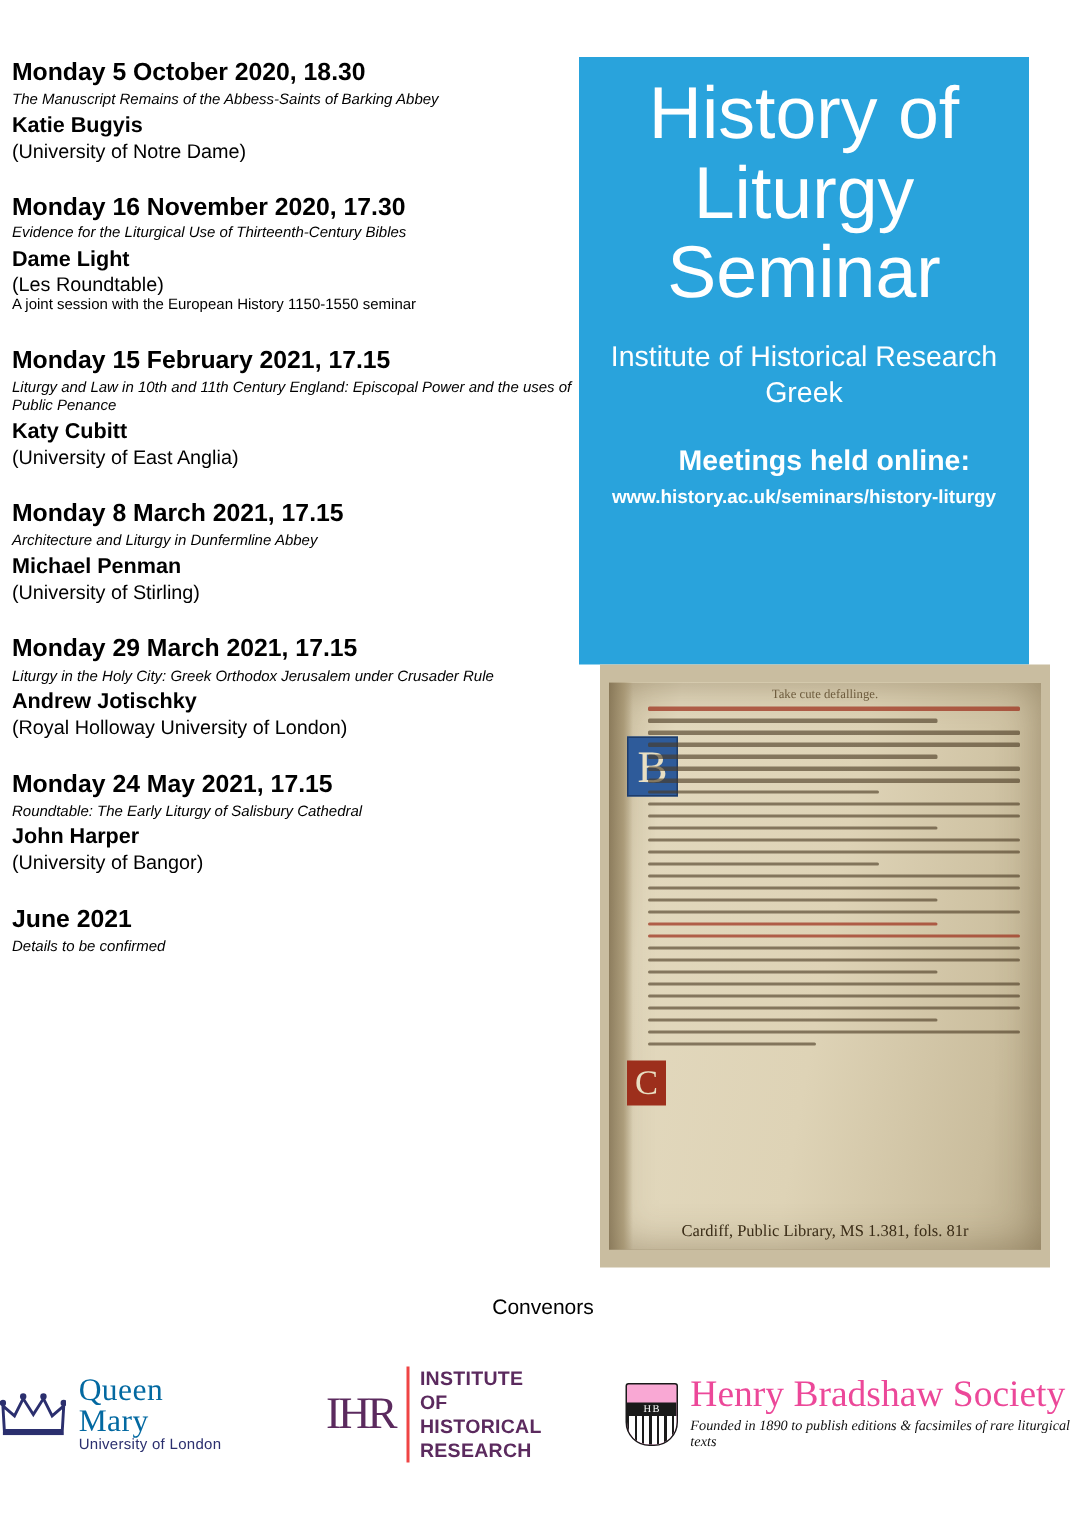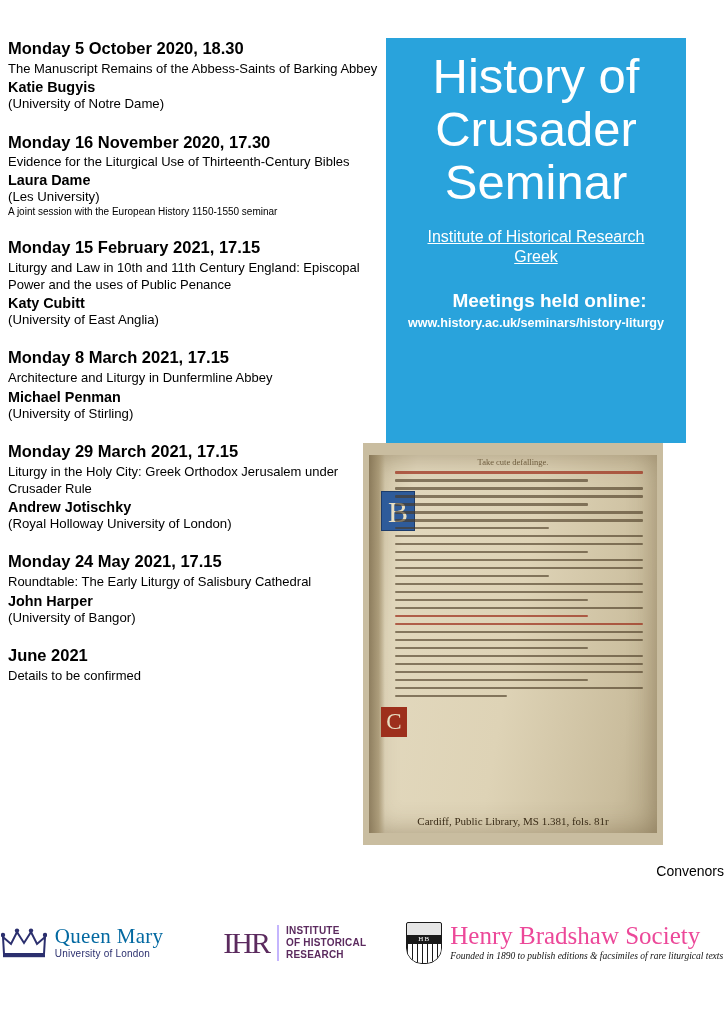--- a/index.html
+++ b/index.html
@@ -26,23 +26,24 @@
     text-align: left;
   }
   .event { margin-bottom: 19px; }
   .event .ev-date {
     font-size: 16.5px;
     font-weight: bold;
     line-height: 1.28;
     margin-bottom: 2px;
   }
   .event .ev-title {
-    font-size: 13px;
+    font-size: 10px;
     line-height: 1.25;
     margin-bottom: 1px;
+    font-style: italic;
   }
   .event .ev-speaker {
     font-size: 14.4px;
     font-weight: bold;
     line-height: 1.25;
   }
   .event .ev-affil {
     font-size: 13.2px;
     line-height: 1.25;
   }
@@ -65,43 +66,42 @@
     padding-top: 12px;
   }
   .banner .b-line {
     font-size: 49px;
     font-weight: normal;
     line-height: 1.08;
     letter-spacing: 0px;
   }
   .banner .b-sub {
     margin-top: 18px;
-    font-size: 16px;
+    font-size: 19px;
     line-height: 1.28;
     padding: 0 12px;
-    text-decoration: underline;
   }
   .banner .b-meet {
     margin-top: 22px;
     font-size: 19px;
     font-weight: bold;
     line-height: 1.2;
     padding-left: 27px;
   }
   .banner .b-url {
     margin-top: 4px;
     font-size: 12.6px;
     font-weight: bold;
     line-height: 1.2;
   }
 
   
   .ms-image {
     position: absolute;
-    left: 363px;
+    left: 400px;
     top: 443px;
     width: 300px;
     height: 402px;
     background: #c9bda0;
     overflow: hidden;
   }
   .ms-page {
     position: absolute;
     left: 6px; top: 12px;
     width: 288px; height: 378px;
@@ -169,21 +169,21 @@
     font-size: 8.5px;
     color: #5d4a2b;
     opacity: .85;
   }
 
   
   .convenors {
     position: absolute;
     left: 0; right: 0;
     top: 862px;
-    text-align: right;
+    text-align: center;
   }
   .convenors .c-head {
     font-size: 14px;
     line-height: 1.3;
   }
   .convenors .c-names {
     font-size: 14px;
     font-weight: bold;
     line-height: 1.3;
     margin-top: 3px;
@@ -221,34 +221,34 @@
   
   .ihr-mark {
     font-family: "Liberation Serif", serif;
     font-size: 30px;
     color: #5b2a5e;
     letter-spacing: -2px;
     line-height: 1;
     margin-left: 20px;
   }
   .ihr-text {
-    border-left: 2px solid #c4b5fd;
+    border-left: 2px solid #ef4444;
     padding-left: 7px;
-    font-size: 10px;
+    font-size: 13px;
     font-weight: bold;
     color: #5b2a5e;
     line-height: 1.22;
     text-transform: uppercase;
     letter-spacing: .2px;
   }
 
   
   .hbs-shield {
     width: 36px; height: 42px;
-    background: #e5e5e5;
+    background: #f9a8d4;
     border: 1.5px solid #1a1a1a;
     border-radius: 2px 2px 16px 16px;
     position: relative;
     overflow: hidden;
   }
   .hbs-shield .band {
     position: absolute; left: 0; right: 0; top: 12px;
     height: 9px; background: #1a1a1a;
   }
   .hbs-shield .band span {
@@ -284,22 +284,22 @@
     <div class="event">
       <div class="ev-date">Monday 5 October 2020, 18.30</div>
       <div class="ev-title">The Manuscript Remains of the Abbess-Saints of Barking Abbey</div>
       <div class="ev-speaker">Katie Bugyis</div>
       <div class="ev-affil">(University of Notre Dame)</div>
     </div>
 
     <div class="event tight">
       <div class="ev-date">Monday 16 November 2020, 17.30</div>
       <div class="ev-title">Evidence for the Liturgical Use of Thirteenth-Century Bibles</div>
-      <div class="ev-speaker">Laura Dame</div>
-      <div class="ev-affil">(Les University)</div>
+      <div class="ev-speaker">Dame Light</div>
+      <div class="ev-affil">(Les Roundtable)</div>
       <div class="ev-note">A joint session with the European History 1150-1550 seminar</div>
     </div>
 
     <div class="event">
       <div class="ev-date">Monday 15 February 2021, 17.15</div>
       <div class="ev-title">Liturgy and Law in 10th and 11th Century England: Episcopal Power and the uses of Public Penance</div>
       <div class="ev-speaker">Katy Cubitt</div>
       <div class="ev-affil">(University of East Anglia)</div>
     </div>
 
@@ -326,21 +326,21 @@
 
     <div class="event">
       <div class="ev-date">June 2021</div>
       <div class="ev-title">Details to be confirmed</div>
     </div>
 
   </div>
 
   <div class="banner">
     <div class="b-line">History of</div>
-    <div class="b-line">Crusader</div>
+    <div class="b-line">Liturgy</div>
     <div class="b-line">Seminar</div>
     <div class="b-sub">Institute of Historical Research</div>
     <div class="b-sub" style="margin-top:0">Greek</div>
     <div class="b-meet">Meetings held online:</div>
     <div class="b-url">www.history.ac.uk/seminars/history-liturgy</div>
   </div>
 
   <div class="ms-image">
     <div class="ms-page">
       <div class="ms-gutter"></div>

